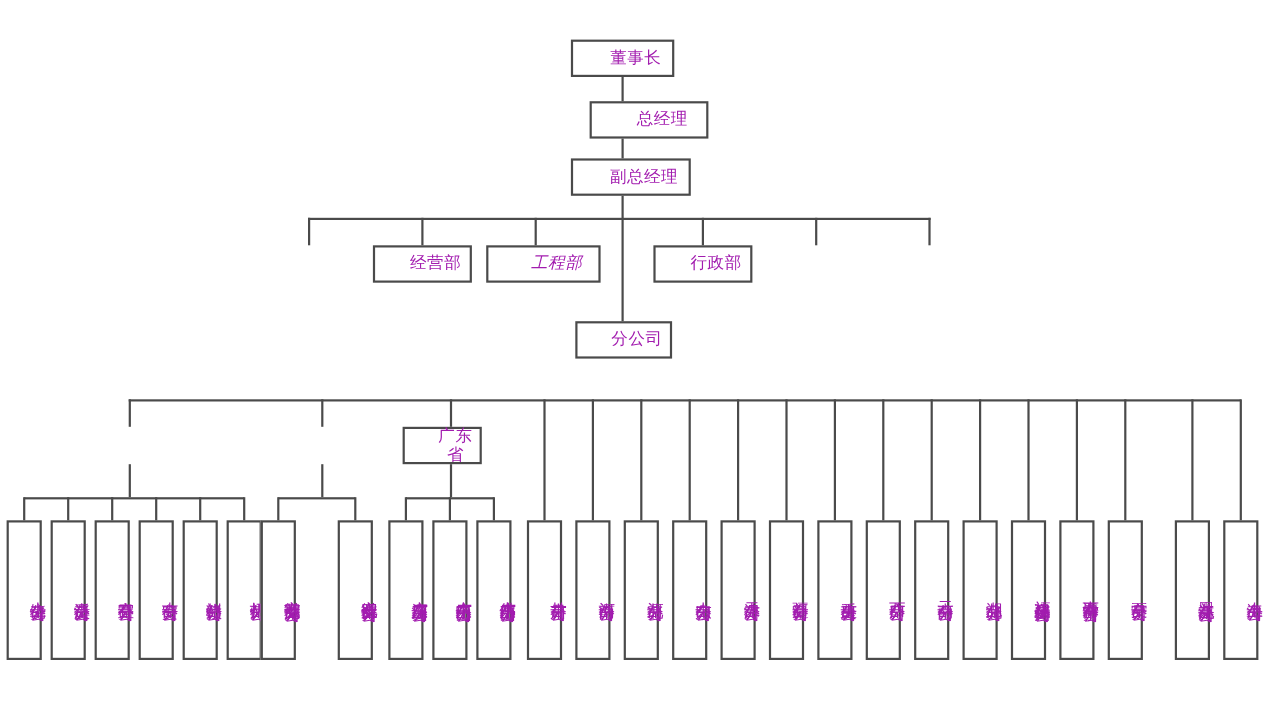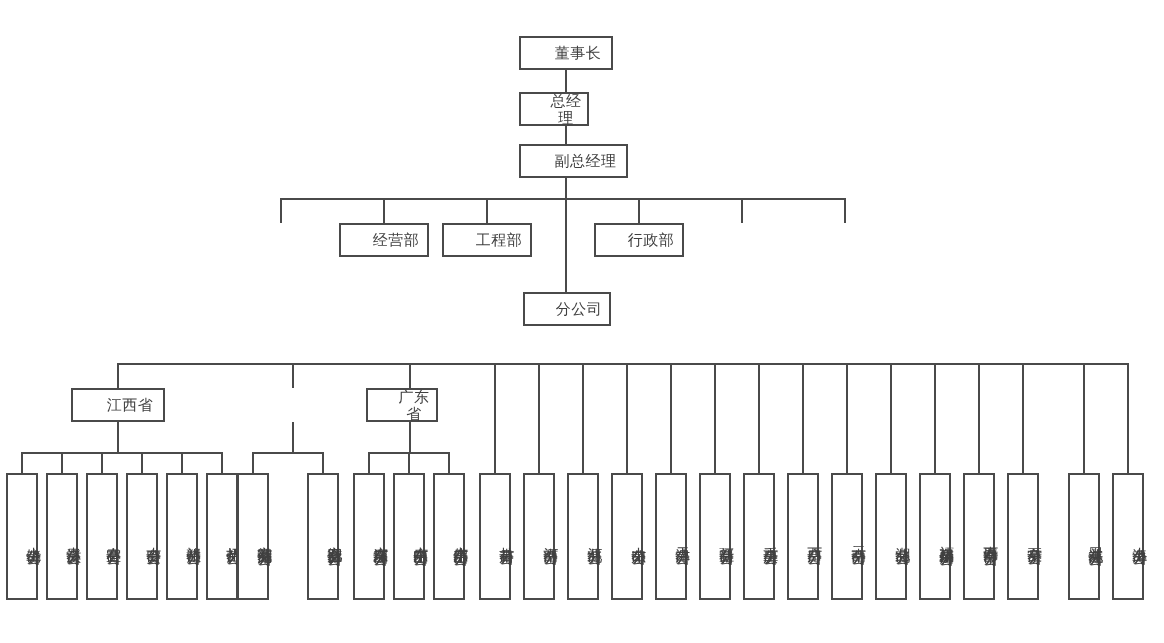--- a/index.html
+++ b/index.html
@@ -15,21 +15,21 @@
     width: 1164px;
     height: 643px;
     background: #ffffff;
     overflow: hidden;
   }
   .box {
     position: absolute;
     box-sizing: border-box;
     border: 2px solid #4a4a4a;
     background: #ffffff;
-    color: #404040;
+    color: #a21caf;
     display: flex;
     align-items: center;
     justify-content: center;
     text-align: center;
     line-height: 1.15;
     padding-left: 24px;
   }
   
   .box.h {
     height: 34px;
@@ -51,38 +51,37 @@
     background: #4a4a4a;
   }
   .line.vert { width: 2px; }
   .line.horz { height: 2px; }
 </style>
 </head>
 <body>
 
 <div id="chart">
     <div class="box h" style="left: 519px; top: 36px; width: 94px;">董事长</div>
-    <div class="box h" style="left: 519px; top: 92px; width: 70px;">总经理</div>
+    <div class="box h" style="left: 536px; top: 92px; width: 108px;">总经理</div>
     <div class="box h" style="left: 519px; top: 144px; width: 109px;">副总经理</div>
     <div class="box h" style="left: 523px; top: 292px; width: 88px;">分公司</div>
     <div class="line vert" style="left: 565px; top: 70px; height: 22px;"></div>
     <div class="line vert" style="left: 565px; top: 126px; height: 18px;"></div>
     <div class="line vert" style="left: 565px; top: 178px; height: 114px;"></div>
     <div class="line horz" style="left: 280px; top: 198px; width: 566px;"></div>
     <div class="line vert" style="left: 280px; top: 198px; height: 25px;"></div>
     <div class="box h" style="left: 339px; top: 223px; width: 90px;">经营部</div>
     <div class="line vert" style="left: 383px; top: 198px; height: 25px;"></div>
-    <div class="box h" style="left: 442px; top: 223px; width: 90px;">工程部</div>
+    <div class="box h" style="left: 442px; top: 223px; width: 104px; font-style: italic;">工程部</div>
     <div class="line vert" style="left: 486px; top: 198px; height: 25px;"></div>
     <div class="box h" style="left: 594px; top: 223px; width: 90px;">行政部</div>
     <div class="line vert" style="left: 638px; top: 198px; height: 25px;"></div>
     <div class="line vert" style="left: 741px; top: 198px; height: 25px;"></div>
     <div class="line vert" style="left: 844px; top: 198px; height: 25px;"></div>
     <div class="line horz" style="left: 117px; top: 363px; width: 1011px;"></div>
-    <div class="box h" style="left: 71px; top: 388px; width: 94px;">江西省</div>
     <div class="line vert" style="left: 117px; top: 363px; height: 25px;"></div>
     <div class="line vert" style="left: 117px; top: 422px; height: 30px;"></div>
     <div class="line horz" style="left: 22px; top: 452px; width: 200px;"></div>
     <div class="box v" style="left: 6px; top: 473px;">上饶分公司</div>
     <div class="line vert" style="left: 21px; top: 452px; height: 21px;"></div>
     <div class="box v" style="left: 46px; top: 473px;">贵溪分公司</div>
     <div class="line vert" style="left: 61px; top: 452px; height: 21px;"></div>
     <div class="box v" style="left: 86px; top: 473px;">宜春分公司</div>
     <div class="line vert" style="left: 101px; top: 452px; height: 21px;"></div>
     <div class="box v" style="left: 126px; top: 473px;">吉安分公司</div>

